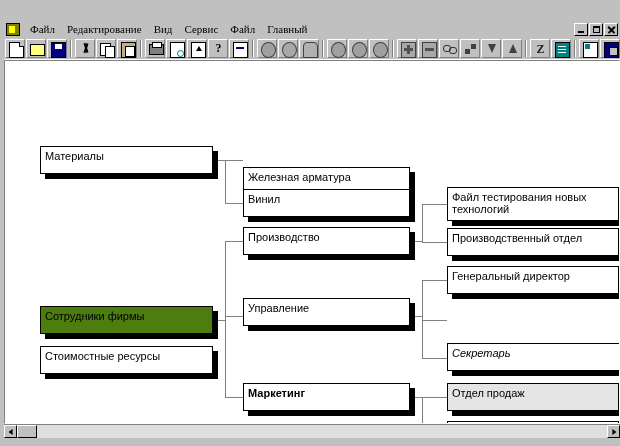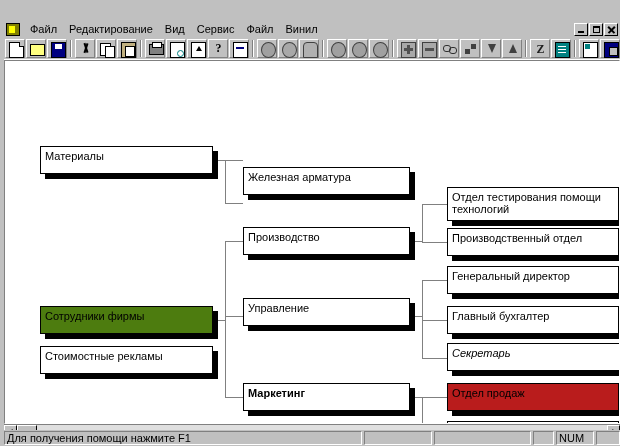--- a/index.html
+++ b/index.html
@@ -43,21 +43,21 @@
   .wbtn.max .g:after{content:"";position:absolute;left:3px;top:2px;width:7px;height:7px;
       border:1px solid #000;border-top-width:2px;box-sizing:border-box;}
   .wbtn.cls .g:before,.wbtn.cls .g:after{
       content:"";position:absolute;left:2px;top:5px;width:9px;height:1.5px;background:#000;}
   .wbtn.cls .g:before{transform:rotate(45deg);}
   .wbtn.cls .g:after{transform:rotate(-45deg);}
 
   
   .menubar{
     position:absolute;left:2px;top:19px;width:616px;height:16px;
-    background:#c0c0c0;display:flex;align-items:center;
+    background:#c0c0c0;display:flex;align-items:center;font-family:Liberation Serif, serif;
   }
   .mdi-icon{
     width:14px;height:13px;margin-left:2px;margin-right:4px;flex:0 0 auto;
     background:#808000;border:1px solid #000;position:relative;box-sizing:border-box;
   }
   .mdi-icon:after{content:"";position:absolute;left:2px;top:2px;width:6px;height:7px;background:#ffff00;}
   .menu-item{padding:0 6px;font-size:11px;color:#000;white-space:nowrap;cursor:default;}
   .menubar .winbtns{margin-left:auto;}
 
   
@@ -199,21 +199,21 @@
 <div class="app">
 
 
   <div class="menubar">
     <div class="mdi-icon"></div>
     <div class="menu-item">Файл</div>
     <div class="menu-item">Редактирование</div>
     <div class="menu-item">Вид</div>
     <div class="menu-item">Сервис</div>
     <div class="menu-item">Файл</div>
-    <div class="menu-item">Винил</div>
+    <div class="menu-item">Главный</div>
     <div class="winbtns">
       <div class="wbtn min">
           <span class="g"></span>
         </div>
       <div class="wbtn max">
           <span class="g"></span>
         </div>
       <div class="wbtn cls">
           <span class="g"></span>
         </div>
@@ -335,23 +335,27 @@
         <div class="conn v" style="left: 417px; top: 336px; width: 1px; height: 38px; background: rgb(128, 128, 128);"></div>
         <div class="conn h" style="left: 417px; top: 336px; width: 25px; height: 1px; background: rgb(128, 128, 128);"></div>
         <div class="node" style="left: 35px; top: 85px; width: 173px; height: 28px;">
           <div class="shadow" style="background: rgb(0, 0, 0);"></div>
           <div class="body" style="background: rgb(255, 255, 255); border-color: rgb(0, 0, 0);">Материалы</div>
         </div>
         <div class="node" style="left: 238px; top: 85px; width: 167px; height: 28px; margin-top: 21px;">
           <div class="shadow" style="background: rgb(0, 0, 0);"></div>
           <div class="body" style="background: rgb(255, 255, 255); border-color: rgb(0, 0, 0);">Железная арматура</div>
         </div>
+        <div class="node" style="left: 238px; top: 128px; width: 167px; height: 28px;">
+          <div class="shadow" style="background: rgb(0, 0, 0);"></div>
+          <div class="body" style="background: rgb(255, 255, 255); border-color: rgb(0, 0, 0);">Винил</div>
+        </div>
         <div class="node" style="left: 442px; top: 126px; width: 172px; height: 34px;">
           <div class="shadow" style="background: rgb(0, 0, 0);"></div>
-          <div class="body" style="background: rgb(255, 255, 255); border-color: rgb(0, 0, 0);">Отдел тестирования помощи технологий</div>
+          <div class="body" style="background: rgb(255, 255, 255); border-color: rgb(0, 0, 0);">Файл тестирования новых технологий</div>
         </div>
         <div class="node" style="left: 238px; top: 166px; width: 167px; height: 28px;">
           <div class="shadow" style="background: rgb(0, 0, 0);"></div>
           <div class="body" style="background: rgb(255, 255, 255); border-color: rgb(0, 0, 0);">Производство</div>
         </div>
         <div class="node" style="left: 442px; top: 167px; width: 172px; height: 28px;">
           <div class="shadow" style="background: rgb(0, 0, 0);"></div>
           <div class="body" style="background: rgb(255, 255, 255); border-color: rgb(0, 0, 0);">Производственный отдел</div>
         </div>
         <div class="node" style="left: 442px; top: 205px; width: 172px; height: 28px;">
@@ -359,60 +363,48 @@
           <div class="body" style="background: rgb(255, 255, 255); border-color: rgb(0, 0, 0);">Генеральный директор</div>
         </div>
         <div class="node" style="left: 35px; top: 245px; width: 173px; height: 28px;">
           <div class="shadow" style="background: rgb(0, 0, 0);"></div>
           <div class="body" style="background: #4d7c0f; border-color: rgb(0, 0, 0);">Сотрудники фирмы</div>
         </div>
         <div class="node" style="left: 238px; top: 237px; width: 167px; height: 28px;">
           <div class="shadow" style="background: rgb(0, 0, 0);"></div>
           <div class="body" style="background: rgb(255, 255, 255); border-color: rgb(0, 0, 0);">Управление</div>
         </div>
-        <div class="node" style="left: 442px; top: 245px; width: 172px; height: 28px;">
-          <div class="shadow" style="background: rgb(0, 0, 0);"></div>
-          <div class="body" style="background: rgb(255, 255, 255); border-color: rgb(0, 0, 0);">Главный бухгалтер</div>
-        </div>
         <div class="node" style="left: 35px; top: 285px; width: 173px; height: 28px;">
           <div class="shadow" style="background: rgb(0, 0, 0);"></div>
-          <div class="body" style="background: rgb(255, 255, 255); border-color: rgb(0, 0, 0);">Стоимостные рекламы</div>
+          <div class="body" style="background: rgb(255, 255, 255); border-color: rgb(0, 0, 0);">Стоимостные ресурсы</div>
         </div>
         <div class="node" style="left: 442px; top: 282px; width: 196px; height: 28px; font-style: italic;">
           <div class="shadow" style="background: rgb(0, 0, 0);"></div>
           <div class="body" style="background: rgb(255, 255, 255); border-color: rgb(0, 0, 0);">Секретарь</div>
         </div>
         <div class="node" style="left: 238px; top: 322px; width: 167px; height: 28px; font-weight: bold;">
           <div class="shadow" style="background: rgb(0, 0, 0);"></div>
           <div class="body" style="background: rgb(255, 255, 255); border-color: rgb(0, 0, 0);">Маркетинг</div>
         </div>
         <div class="node" style="left: 442px; top: 322px; width: 172px; height: 28px;">
           <div class="shadow" style="background: rgb(0, 0, 0);"></div>
-          <div class="body" style="background: #b91c1c; border-color: rgb(0, 0, 0);">Отдел продаж</div>
+          <div class="body" style="background: #e5e5e5; border-color: rgb(0, 0, 0);">Отдел продаж</div>
         </div>
         <div class="node" style="left: 442px; top: 360px; width: 172px; height: 28px;">
           <div class="body" style="background: rgb(255, 255, 255); border-color: rgb(0, 0, 0);">Отдел рекламы</div>
         </div>
       </div>
   </div>
 
   <div class="hscroll">
     <div class="sb-btn left">
         <span class="ar"></span>
       </div>
     <div class="sb-track">
       <div class="sb-thumb"></div>
     </div>
     <div class="sb-btn right">
         <span class="ar"></span>
       </div>
   </div>
 
-  <div class="statusbar">
-    <div class="sb-panel msg">Для получения помощи нажмите F1</div>
-    <div class="sb-panel p2"></div>
-    <div class="sb-panel p3"></div>
-    <div class="sb-panel p4"></div>
-    <div class="sb-panel p5">NUM</div>
-    <div class="sb-panel p6"></div>
-  </div>
 
 </div>
 
 </body></html>

